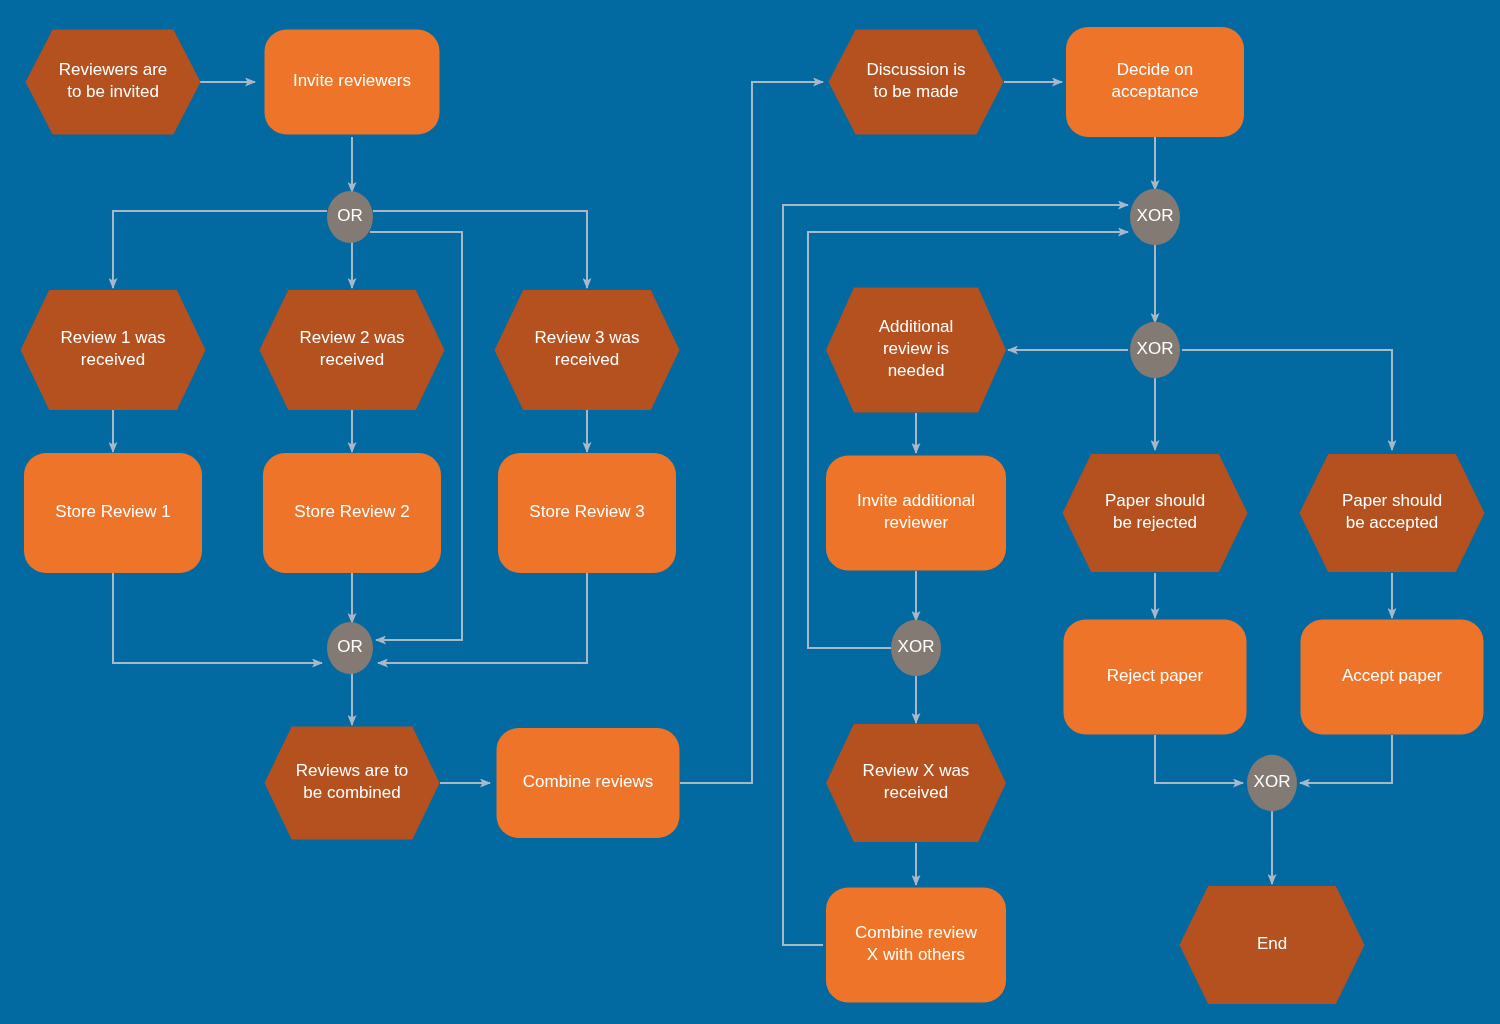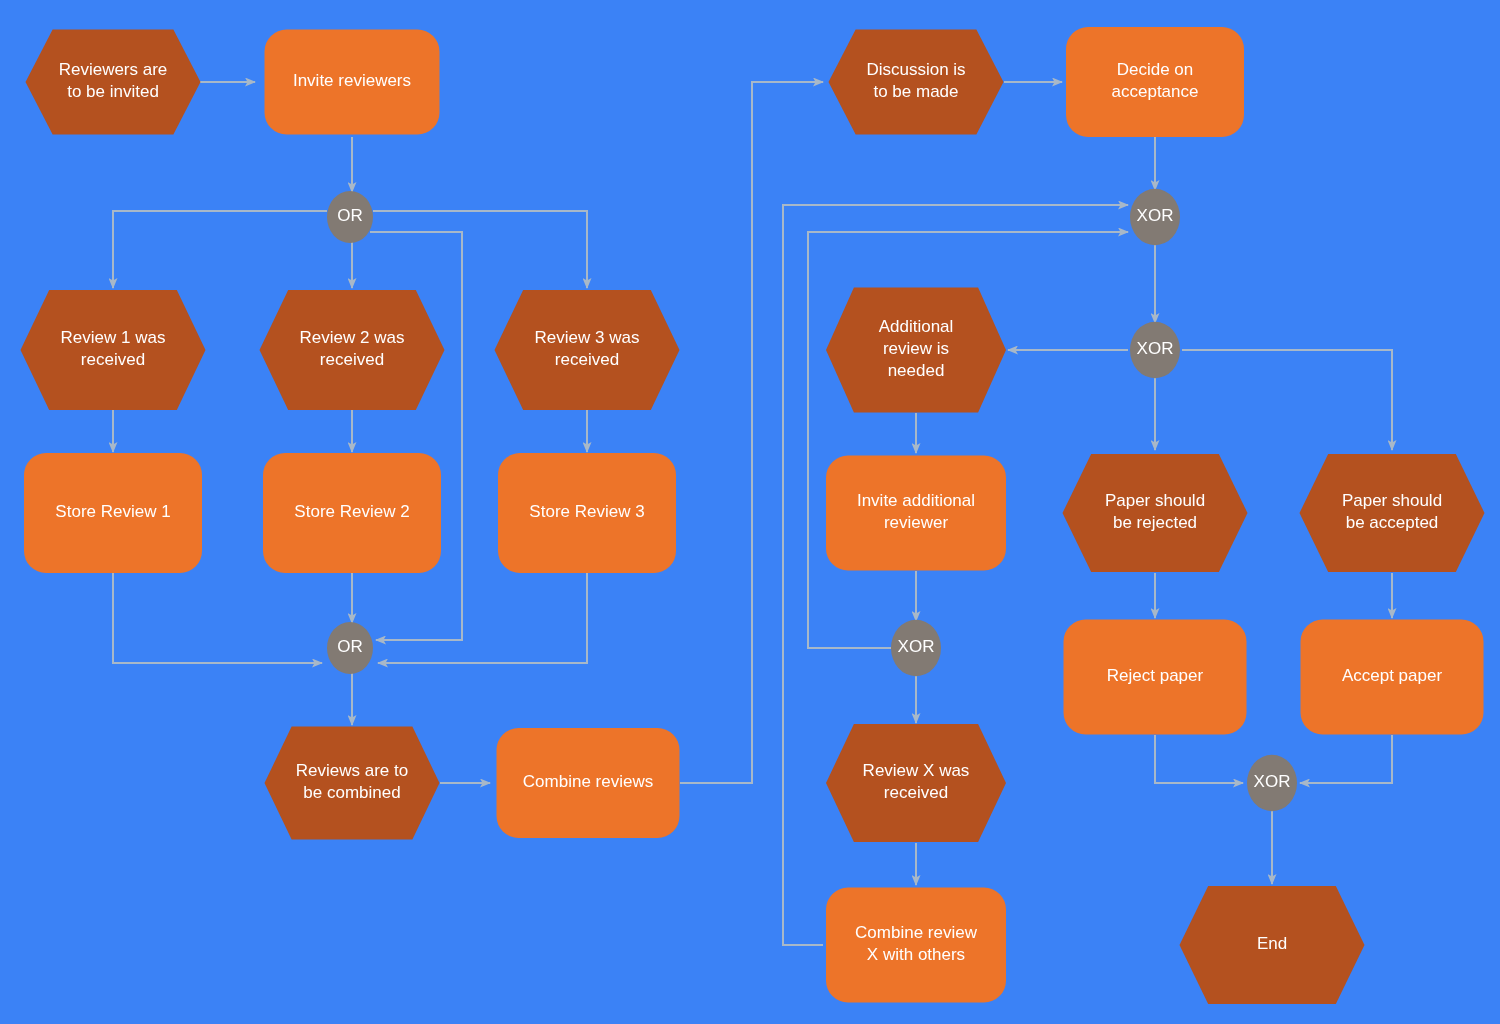--- a/index.html
+++ b/index.html
@@ -4,21 +4,21 @@
 <style>
   html, body {
     margin: 0;
     padding: 0;
     background: #ffffff;
   }
   #diagram-root {
     position: relative;
     width: 1500px;
     height: 1024px;
-    background: #3b82f6;
+    background: #0369a1;
     font-family: "Liberation Sans", sans-serif;
     overflow: hidden;
   }
   svg#epc-canvas {
     position: absolute;
     top: 0; left: 0;
     width: 1500px;
     height: 1024px;
     display: block;
   }

